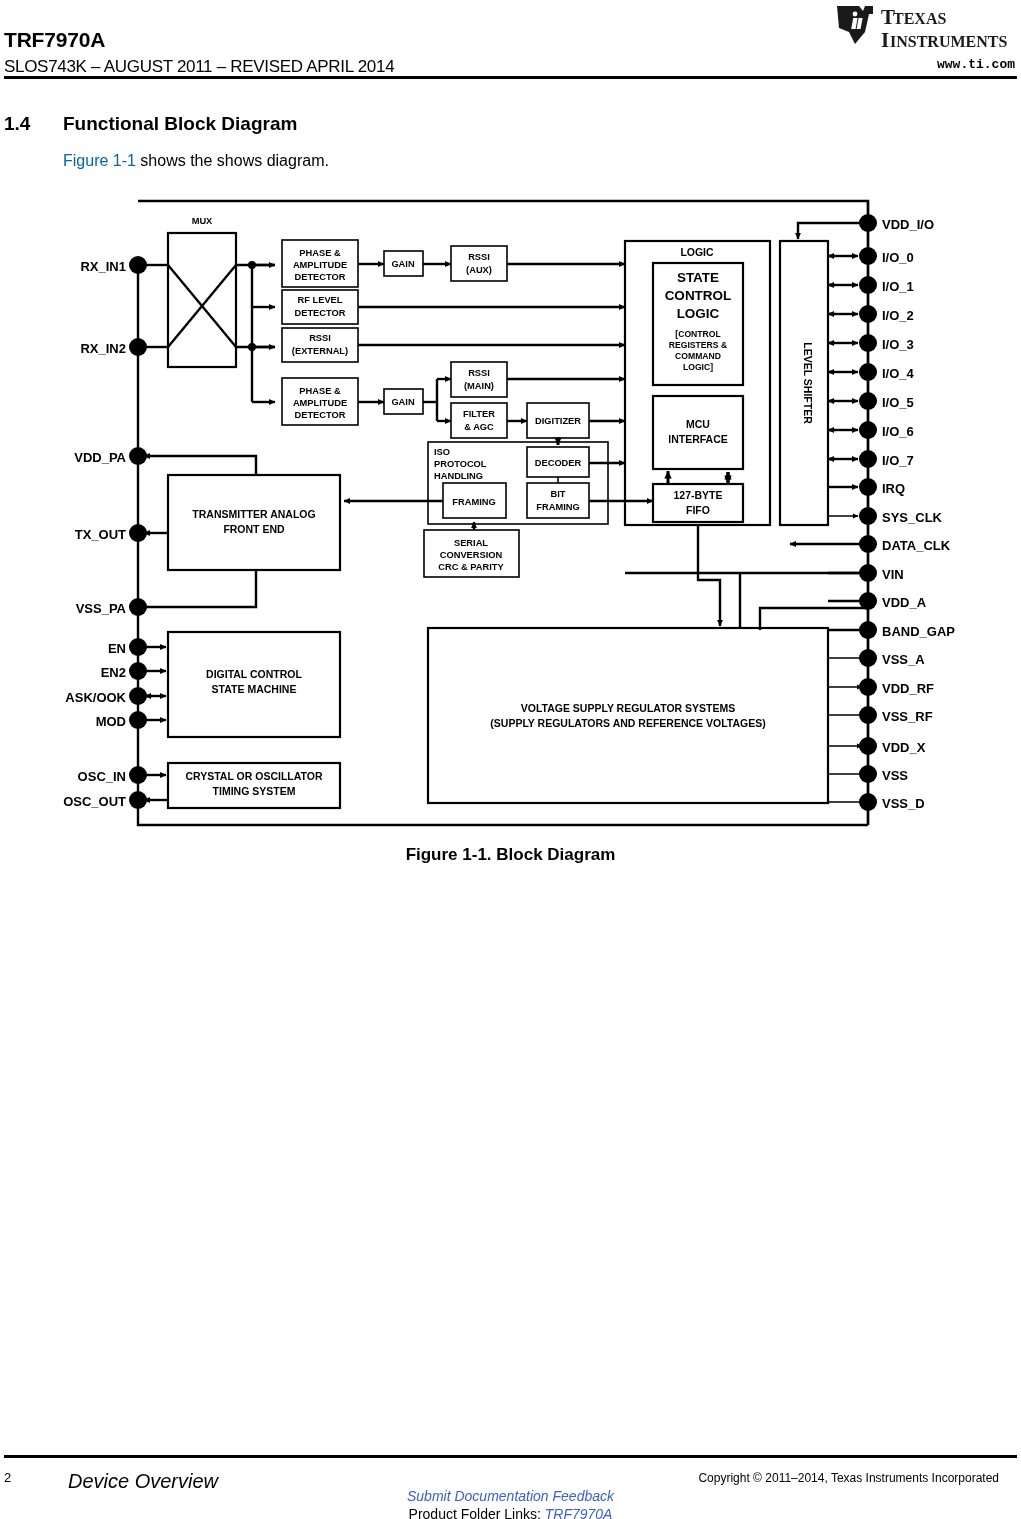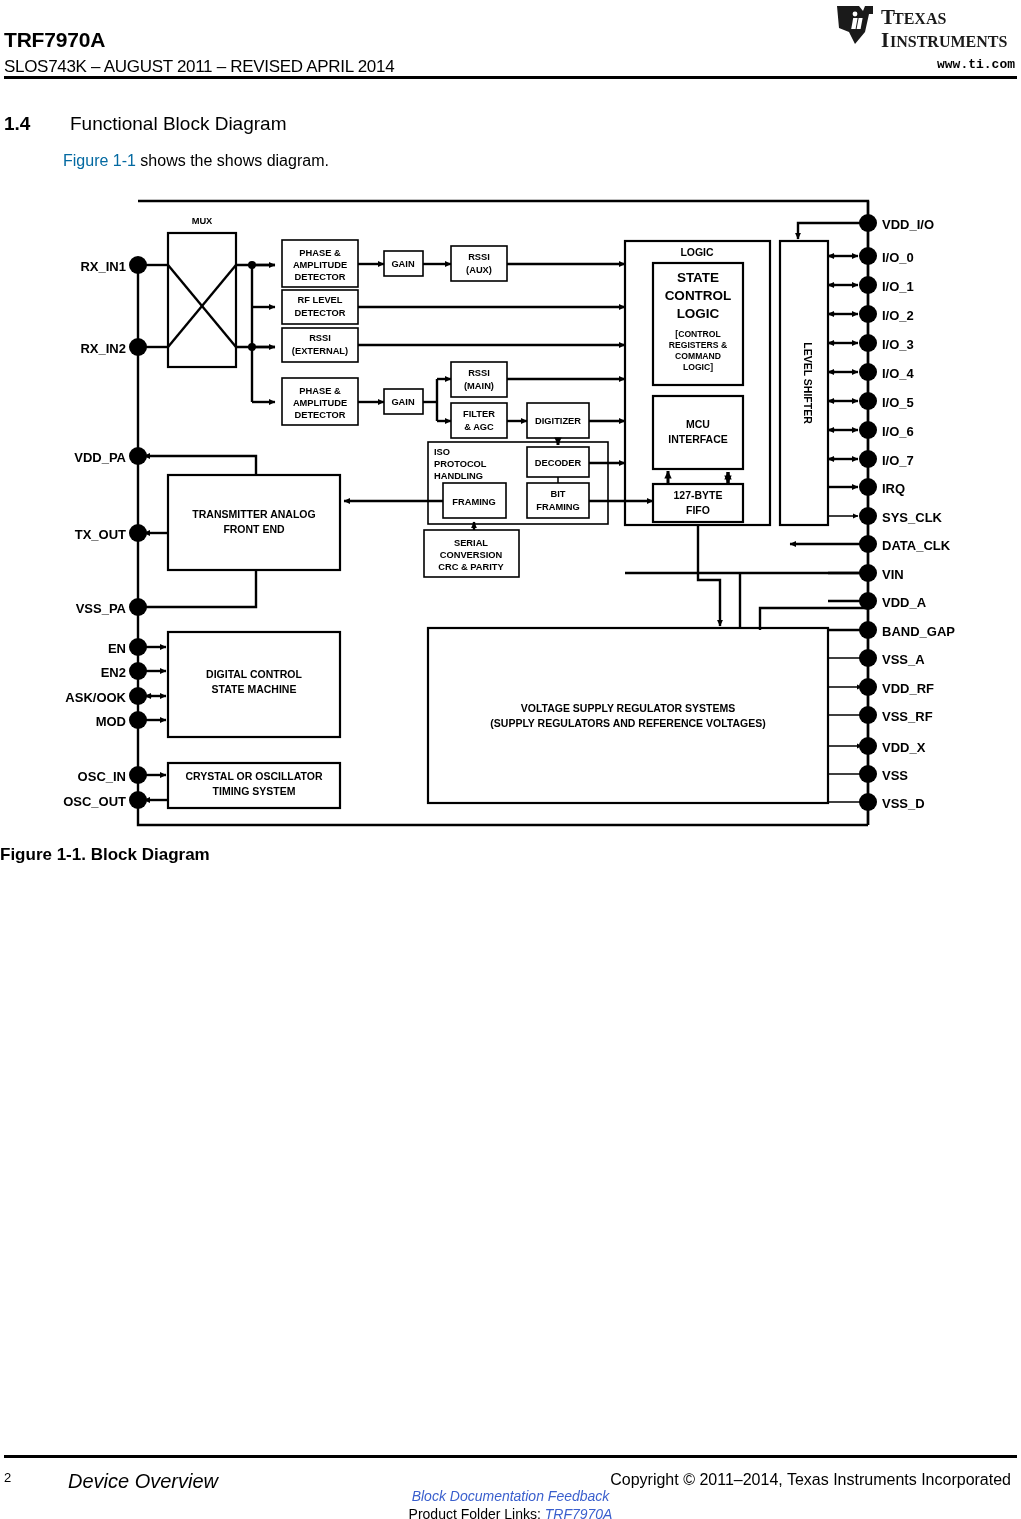--- a/index.html
+++ b/index.html
@@ -13,27 +13,27 @@
   
   .hdr-title{position:absolute;left:4px;top:28px;font-size:21px;font-weight:bold;letter-spacing:-0.2px;}
   .hdr-sub{position:absolute;left:4px;top:57px;font-size:17px;letter-spacing:-0.3px;}
   .hdr-url{position:absolute;right:6px;top:57px;font-size:13px;font-weight:bold;font-family:Liberation Mono, monospace;}
   .hdr-rule{position:absolute;left:4px;right:4px;top:76px;height:3px;background:#000;}
 
   .ti-logo{position:absolute;right:6px;top:2px;width:186px;height:52px;}
 
   
   .sec-num{position:absolute;left:4px;top:113px;font-size:19px;font-weight:bold;}
-  .sec-title{position:absolute;left:63px;top:113px;font-size:19px;font-weight:normal;margin-left:7px;}
+  .sec-title{position:absolute;left:63px;top:113px;font-size:19px;font-weight:bold;}
   .sec-para{position:absolute;left:63px;top:152px;font-size:16px;}
   .sec-para .lnk{color:#0369a1;}
 
   
   .figwrap{position:absolute;left:0;top:180px;width:924px;height:660px;}
-  .figcap{position:absolute;left:0;top:845px;width:1021px;
+  .figcap{position:absolute;left:0;top:845px;width:1021px;text-align:center;
           font-size:17px;font-weight:bold;}
 
   
   svg text{font-family:"Liberation Sans", sans-serif;fill:#000;}
   .blk{font-size:9.3px;font-weight:bold;text-anchor:middle;}
   .blk-sm{font-size:8.6px;font-weight:bold;text-anchor:middle;}
   .blk-lg{font-size:13.5px;font-weight:bold;text-anchor:middle;}
   .blk-md{font-size:10.5px;font-weight:bold;text-anchor:middle;}
   .blk-l{font-size:9.3px;font-weight:bold;text-anchor:start;}
   .pin-r{font-size:13px;font-weight:bold;text-anchor:start;}
@@ -45,21 +45,21 @@
   path.w, line.w{stroke:#000;fill:none;}
   .lw1{stroke-width:1.5;}
   .lw2{stroke-width:2.4;}
   .lw3{stroke-width:3;}
   circle.pin{fill:#000;}
 
   
   .ft-rule{position:absolute;left:4px;right:4px;top:1455px;height:3px;background:#000;}
   .ft-page{position:absolute;left:4px;top:1470px;font-size:13px;}
   .ft-sect{position:absolute;left:68px;top:1470px;font-size:20px;font-style:italic;}
-  .ft-copy{position:absolute;right:10px;top:1471px;font-size:16px;text-align:right;}
+  .ft-copy{position:absolute;right:22px;top:1471px;font-size:12px;text-align:right;}
   .ft-feedback{position:absolute;left:0;right:0;top:1488px;text-align:center;
                font-size:14px;font-style:italic;color:#3a5fcd;}
   .ft-links{position:absolute;left:0;right:0;top:1506px;text-align:center;font-size:14px;}
   .ft-links .lnk{color:#3a5fcd;font-style:italic;}
 </style>
 </head>
 <body>
 
 <div class="page">
 
@@ -501,16 +501,16 @@
 
   </svg>
   </div>
 
   <div class="figcap">Figure 1-1. Block Diagram</div>
 
   <div class="ft-rule"></div>
   <div class="ft-page">2</div>
   <div class="ft-sect">Device Overview</div>
   <div class="ft-copy">Copyright © 2011–2014, Texas Instruments Incorporated</div>
-  <div class="ft-feedback">Block Documentation Feedback</div>
+  <div class="ft-feedback">Submit Documentation Feedback</div>
   <div class="ft-links"><span>Product Folder Links: </span><span class="lnk">TRF7970A</span></div>
 
 </div>
 
 </body></html>

